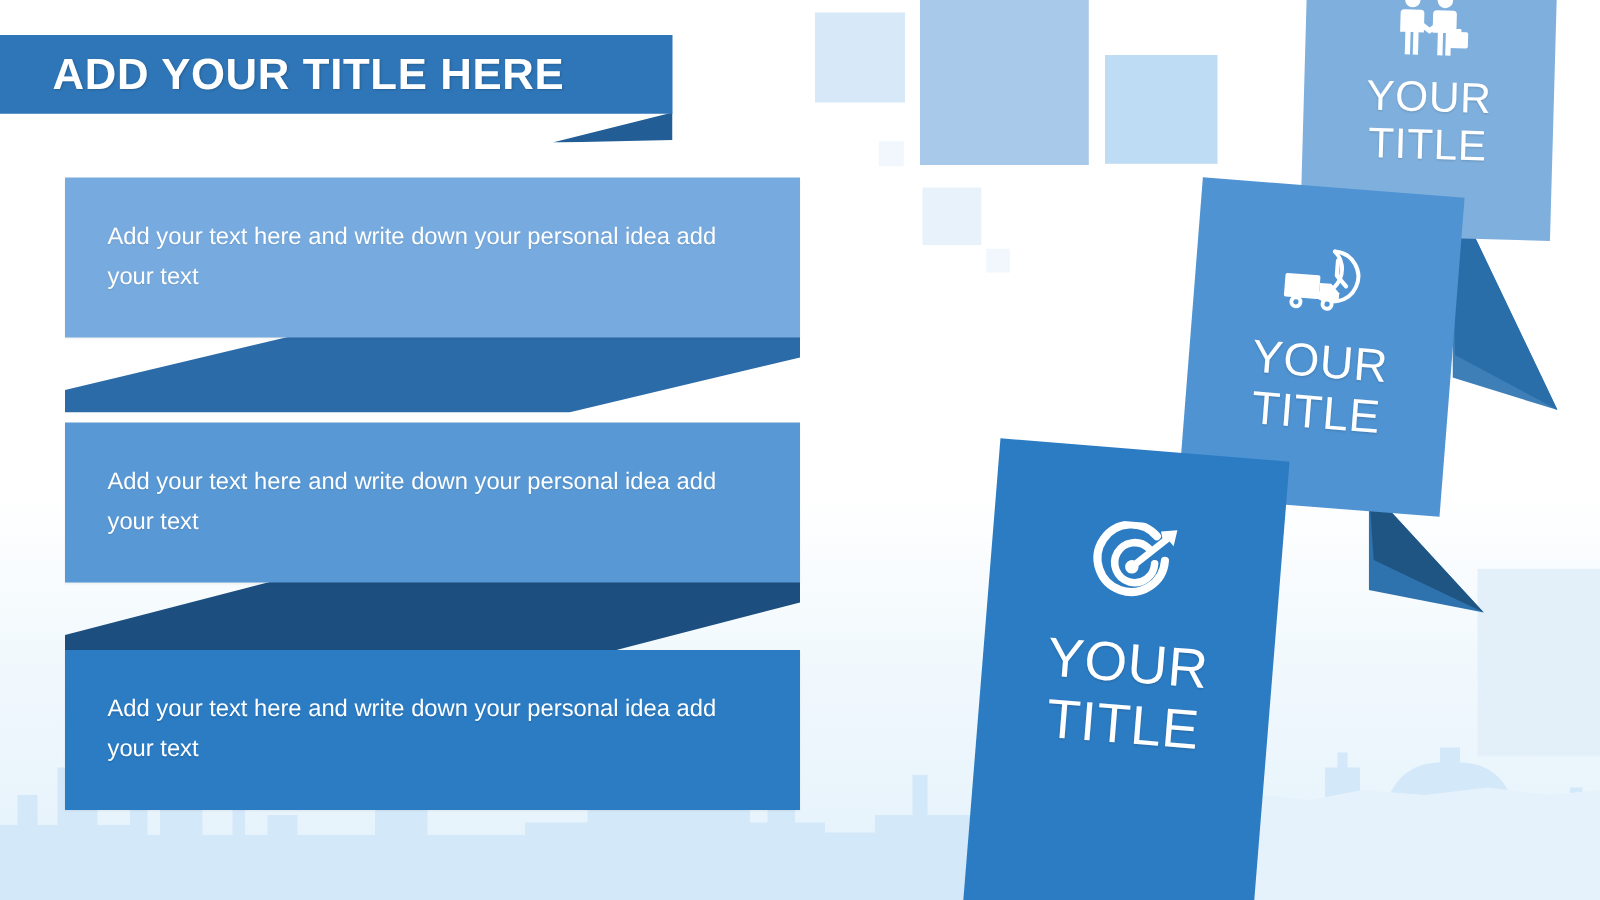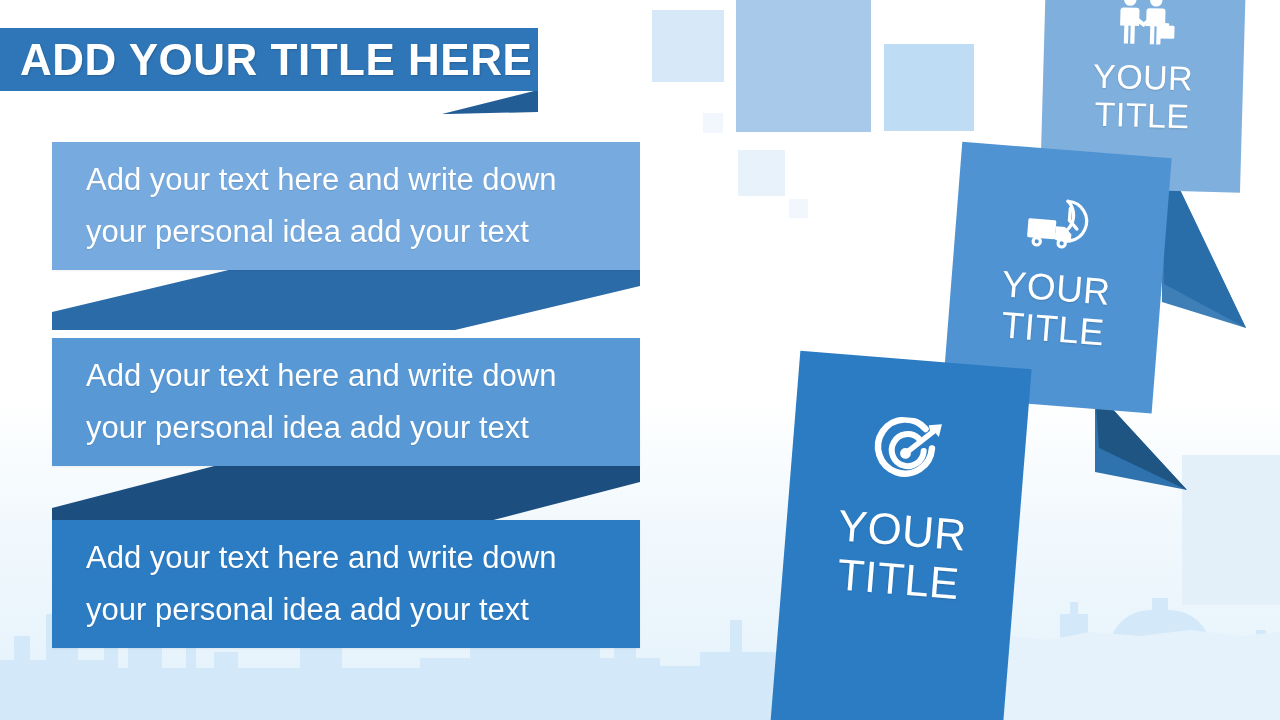--- a/index.html
+++ b/index.html
@@ -24,24 +24,24 @@
   #title-banner {
     position: absolute;
     left: 0; top: 28px;
     width: 538px; height: 63px;
     background: #2f76b8;
     display: flex; align-items: center;
     z-index: 6;
   }
   #title-banner .title-text {
     color: #ffffff;
-    font-size: 44px;
+    font-size: 35px;
     font-weight: bold;
     letter-spacing: 0.5px;
-    padding-left: 20px;
+    padding-left: 42px;
     text-shadow: 1px 1px 2px rgba(0,0,0,0.18);
     white-space: nowrap;
   }
   #title-tail {
     position: absolute;
     left: 442px; top: 90px;
     width: 96px; height: 24px;
     z-index: 5;
   }
 
@@ -50,21 +50,21 @@
     position: absolute;
     left: 52px;
     width: 588px;
     display: flex;
     align-items: center;
     z-index: 4;
     box-shadow: 0 1px 2px rgba(0,0,0,0.06);
   }
   .band .band-text {
     color: #ffffff;
-    font-size: 31px;
+    font-size: 19px;
     line-height: 1.68;
     padding: 0 26px 0 34px;
     text-shadow: 0 1px 1px rgba(0,0,0,0.10);
   }
   #band-1 { top: 142px; height: 128px; background: #77aade; }
   #band-2 { top: 338px; height: 128px; background: #5898d4; }
   #band-3 { top: 520px; height: 128px; background: #2c7cc4; }
 
   .fold { position: absolute; left: 52px; width: 588px; height: 62px; z-index: 3; }
   #fold-1 { top: 268px; }

